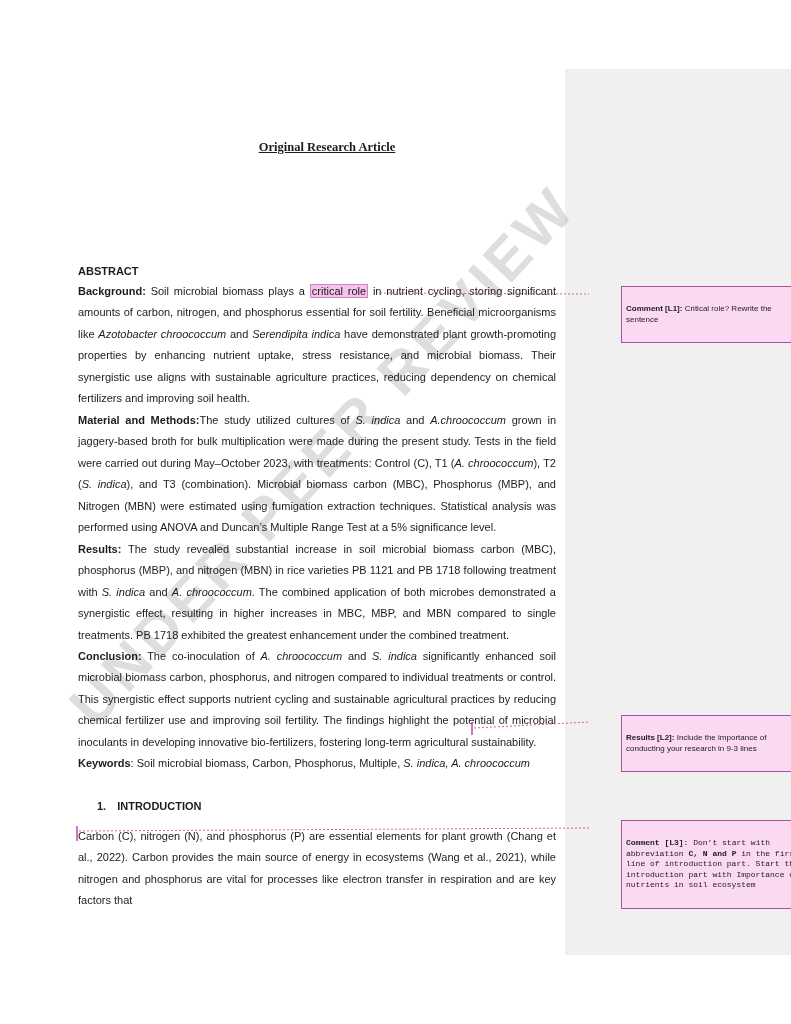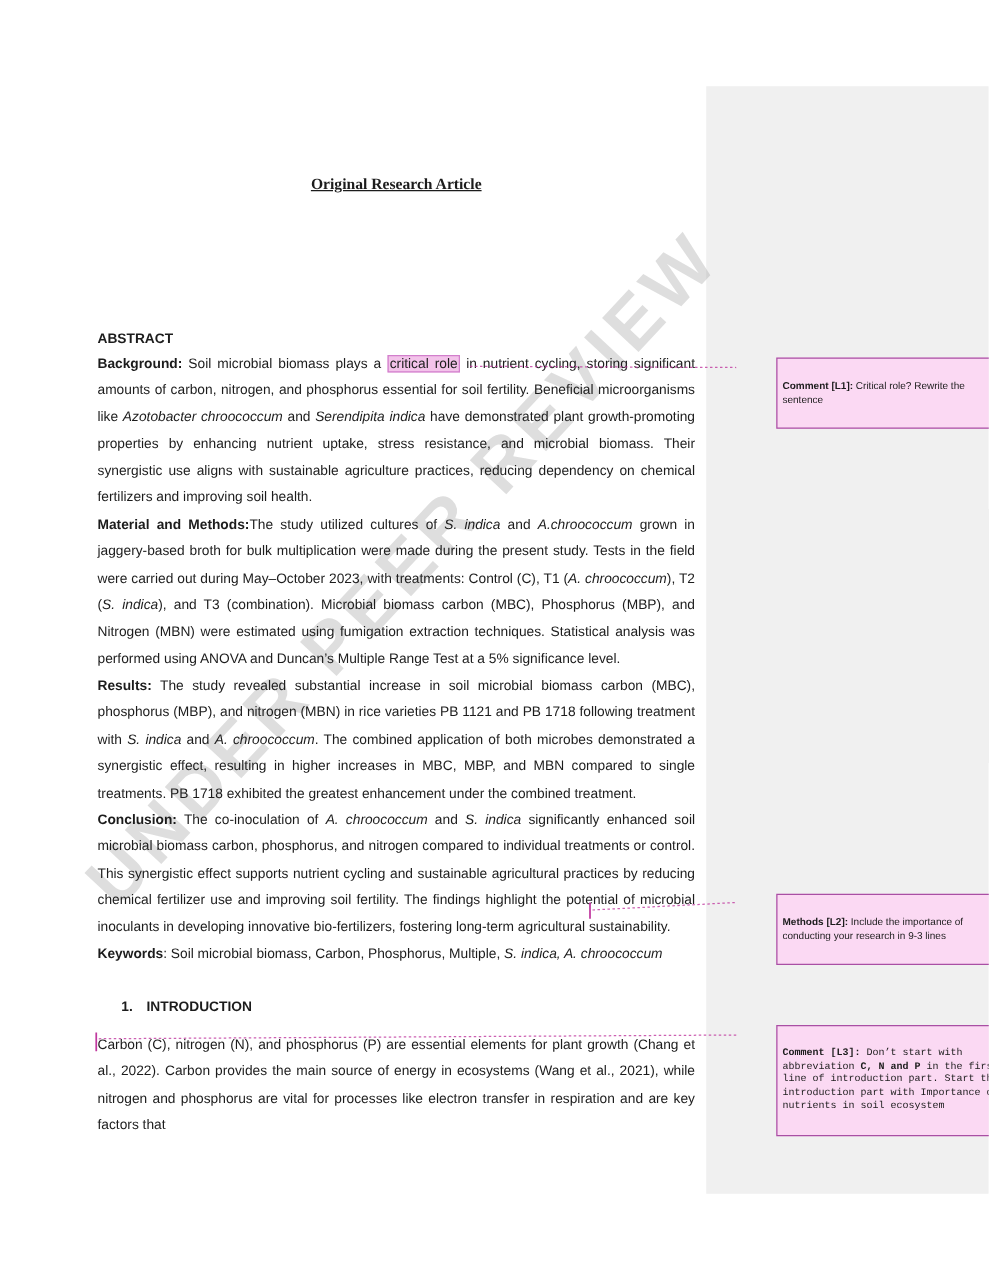--- a/index.html
+++ b/index.html
@@ -20,21 +20,21 @@
     background:var(--margin-background,#f0f0f0);z-index:0;
   }
   .watermark{
     position:absolute;left:-30px;top:425px;width:700px;height:70px;
     text-align:center;font-weight:700;font-size:58px;letter-spacing:5px;
     color:var(--watermark-gray,#9a9a9a);opacity:.32;white-space:nowrap;
     transform:rotate(-47deg);z-index:1;pointer-events:none;
     font-family:"Liberation Sans",sans-serif;
   }
   .header-block{
-    position:absolute;left:78px;top:140px;width:478px;text-align:center;
+    position:absolute;left:88px;top:140px;width:478px;text-align:center;
     font-family:"Liberation Serif",serif;z-index:2;
   }
   .article-type{
     font-weight:bold;font-size:12.5px;text-decoration:underline;margin:0 0 10px 0;
   }
   .paper-title{
     font-weight:bold;font-size:12.5px;line-height:18.5px;max-width:452px;margin:0 auto;
   }
   .abstract-heading{
     position:absolute;left:78px;top:256px;font-size:11px;font-weight:bold;z-index:2;
@@ -104,16 +104,16 @@
 
   <svg class="overlay" width="791" height="1024" viewBox="0 0 791 1024">
     <line class="conn" x1="376" y1="293" x2="589" y2="294"></line>
     <line class="anchor" x1="472" y1="722" x2="472" y2="735"></line>
     <line class="conn" x1="474" y1="728" x2="589" y2="722"></line>
     <line class="anchor" x1="77" y1="826" x2="77" y2="841"></line>
     <line class="conn" x1="79" y1="831" x2="589" y2="828"></line>
   </svg>
 
   <div class="comment comment-l1"><span class="b">Comment [L1]: </span><span>Critical role? Rewrite the sentence</span></div>
-  <div class="comment comment-l2"><span class="b">Methods [L2]: </span><span>Include the importance of conducting your research in 9-3 lines</span></div>
+  <div class="comment comment-l2"><span class="b">Results [L2]: </span><span>Include the importance of conducting your research in 9-3 lines</span></div>
   <div class="comment comment-l3"><span class="b">Comment [L3]: </span><span>Don’t start with abbreviation </span><span class="b">C, N and P</span><span> in the first line of introduction part. Start the introduction part with Importance of nutrients in soil ecosystem</span></div>
 
 </div>
 
 </body></html>

